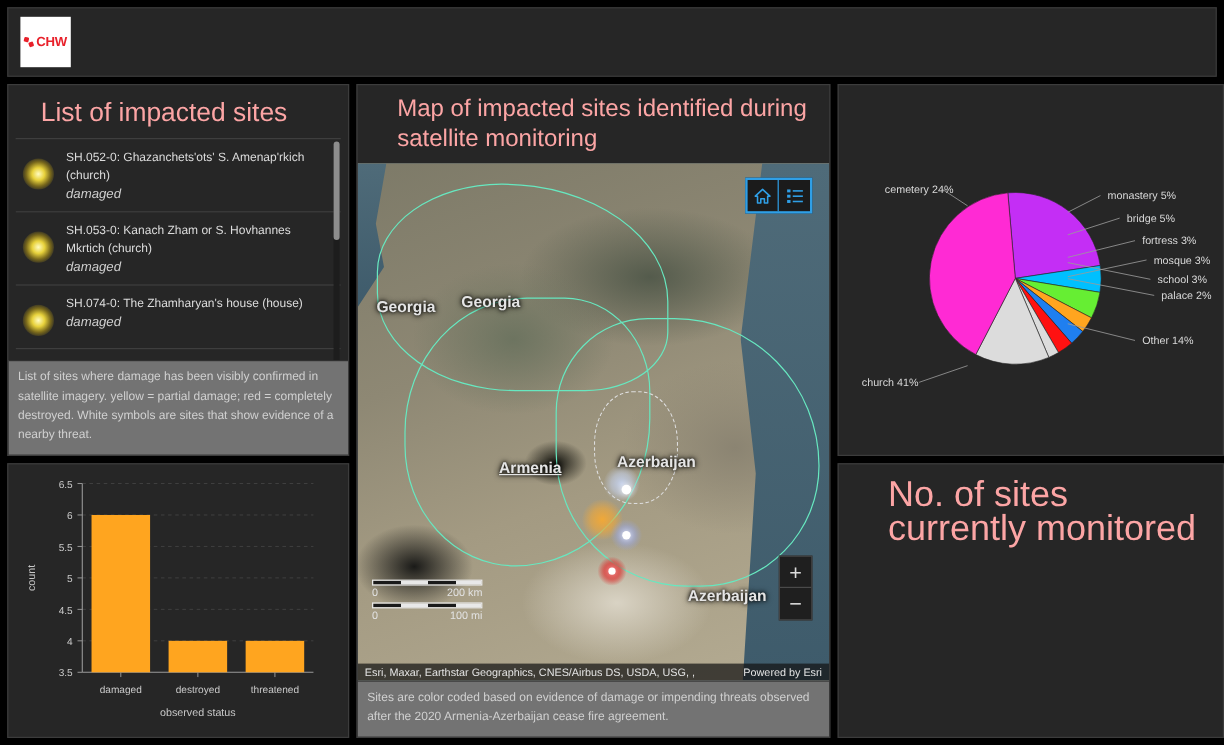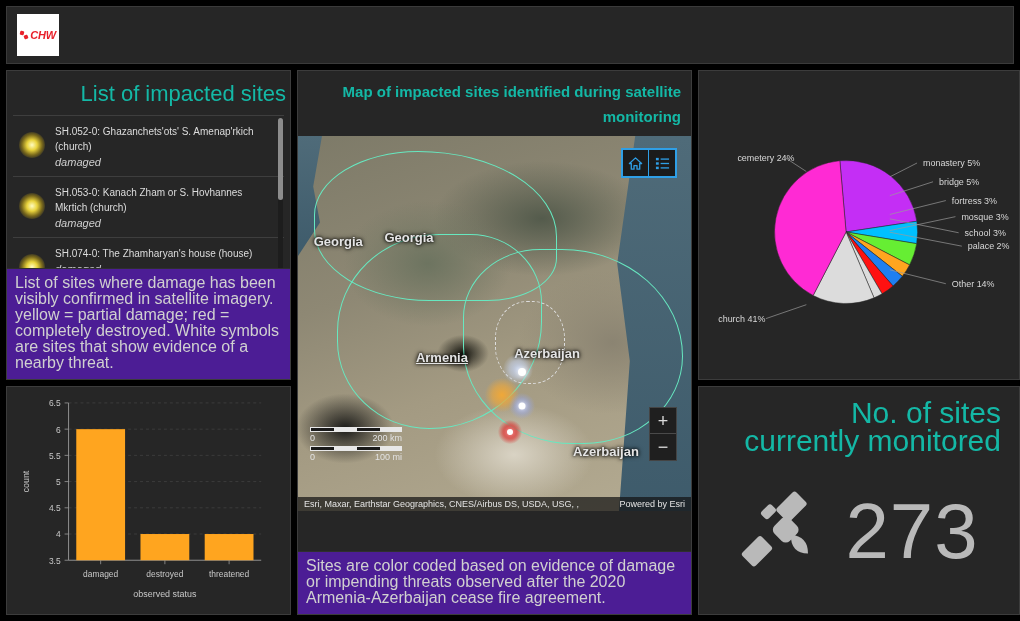--- a/index.html
+++ b/index.html
@@ -19,21 +19,20 @@
   }
 
   
   .header {
     height: 58px;
     background: #262626;
     border: 1px solid #3a3a3a;
     display: flex; align-items: center;
     padding: 0 10px;
     flex: none;
-    font-style: italic;
   }
   .logo {
     width: 42px; height: 42px;
     background: #ffffff;
     display: flex; align-items: center; justify-content: center;
     flex: none;
     position: relative;
   }
   .logo-mark {
     font-size: 11px; font-weight: bold;
@@ -71,23 +70,23 @@
     min-height: 0;
   }
   .panel {
     background: #262626;
     border: 1px solid #3c3c3c;
     overflow: hidden;
     position: relative;
     display: flex; flex-direction: column;
   }
   .panel-title {
-    color: #14b8a6;
+    color: #fca5a5;
     font-weight: 300;
-    text-align: right;
+    text-align: left;
     flex: none;
     margin-left: 23px;
   }
 
   
   #list-panel { grid-column: 1; grid-row: 1; }
   #list-panel .panel-title { font-size: 22px; padding: 10px 4px 8px; }
   .list-scroll {
     flex: 1;
     overflow: hidden;
@@ -136,39 +135,37 @@
     border-radius: 3px;
   }
   .scrollbar-thumb {
     width: 5px; height: 34%;
     background: #8d8d8d;
     border-radius: 3px;
   }
   .panel-footer {
     flex: none;
     color: #d0d0d0;
-    font-size: 16px;
+    font-size: 10px;
     line-height: 16px;
     padding: 6px 8px 8px;
-    background: #4c1d95;
-    margin-top: 40px;
+    background: #737373;
   }
   #list-panel .panel-footer {
     position: absolute;
     left: 0; right: 0; bottom: 0;
     border-top: 1px solid #2f2f2f;
   }
 
   
   #map-panel { grid-column: 2; grid-row: 1 / span 2; }
   #map-panel .panel-title {
-    font-size: 15px;
+    font-size: 20px;
     line-height: 25px;
     padding: 8px 10px 7px;
-    font-weight: bold;
   }
   .map-canvas {
     flex: 1;
     position: relative;
     overflow: hidden;
     background: #5d6b72;
   }
   .map-terrain {
     position: absolute; inset: 0;
     background:
@@ -527,30 +524,16 @@
               <text x="223.66666666666669" y="191" text-anchor="middle" fill="#c9c9c9" font-size="8.5" font-family="&quot;Liberation Sans&quot;, sans-serif">threatened</text>
               <text x="159" y="211" text-anchor="middle" fill="#c9c9c9" font-size="9" font-family="&quot;Liberation Sans&quot;, sans-serif">observed status</text>
               <text x="22" y="95" text-anchor="middle" transform="rotate(-90 22 95)" fill="#c9c9c9" font-size="9" font-family="&quot;Liberation Sans&quot;, sans-serif">count</text>
             </g>
         </svg>
       </div>
     </div>
 
     <div class="panel" id="count-panel">
       <div class="panel-title">No. of sites currently monitored</div>
-      <div class="count-row">
-        <span class="sat-icon">
-          <svg width="92" height="92" viewBox="0 0 64 64" aria-hidden="true">
-            <g fill="#b9b9b9">
-              <rect x="25" y="25" width="15" height="15" rx="4" transform="rotate(45 32.5 32.5)"></rect>
-              <rect x="30" y="7" width="13" height="19" rx="2" transform="rotate(45 36.5 16.5)"></rect>
-              <rect x="6" y="38" width="13" height="19" rx="2" transform="rotate(45 12.5 47.5)"></rect>
-              <path d="M36 36 q12 1 12 13 q-12 0 -12 -13 z"></path>
-              <rect x="17" y="15" width="7" height="10" rx="2" transform="rotate(45 20.5 20)"></rect>
-            </g>
-          </svg>
-        </span>
-        <span class="count-value">273</span>
-      </div>
     </div>
 
   </div>
 </div>
 
 </body></html>

